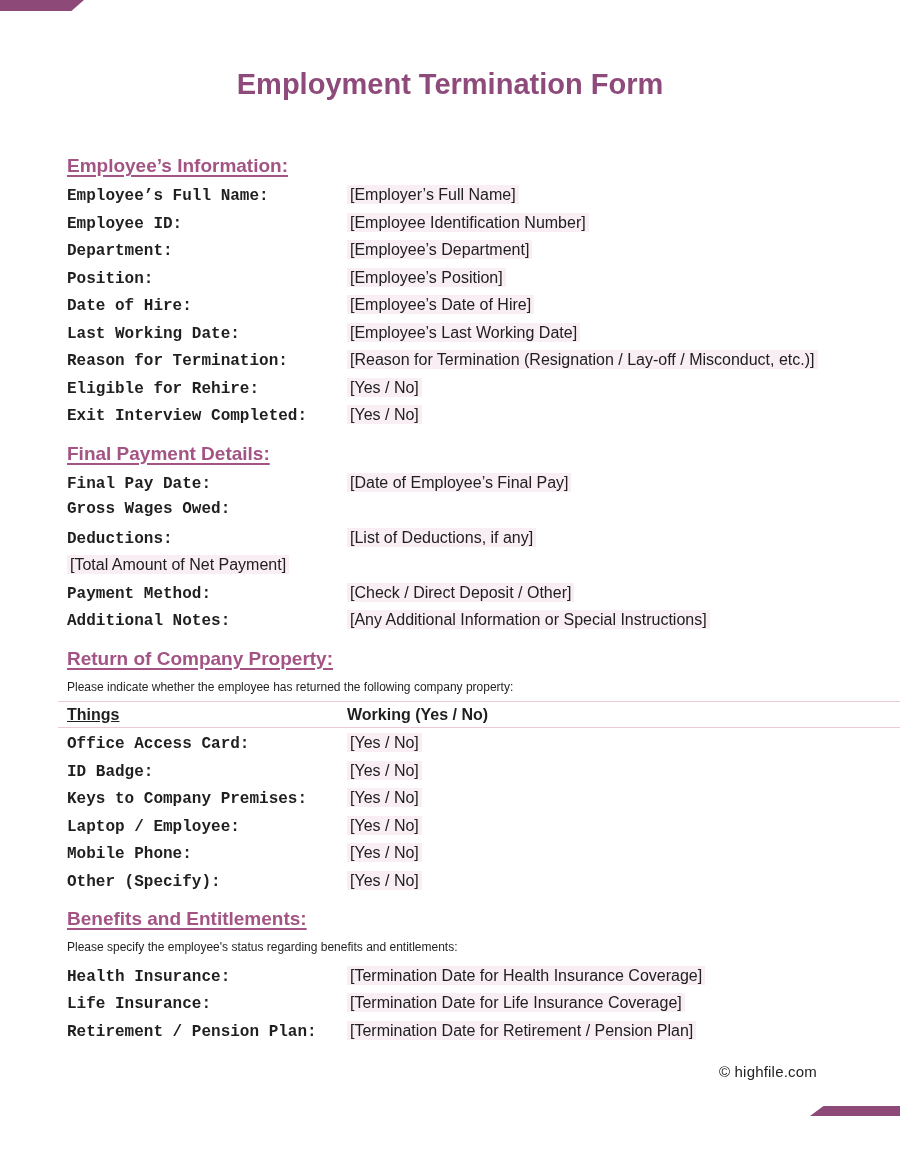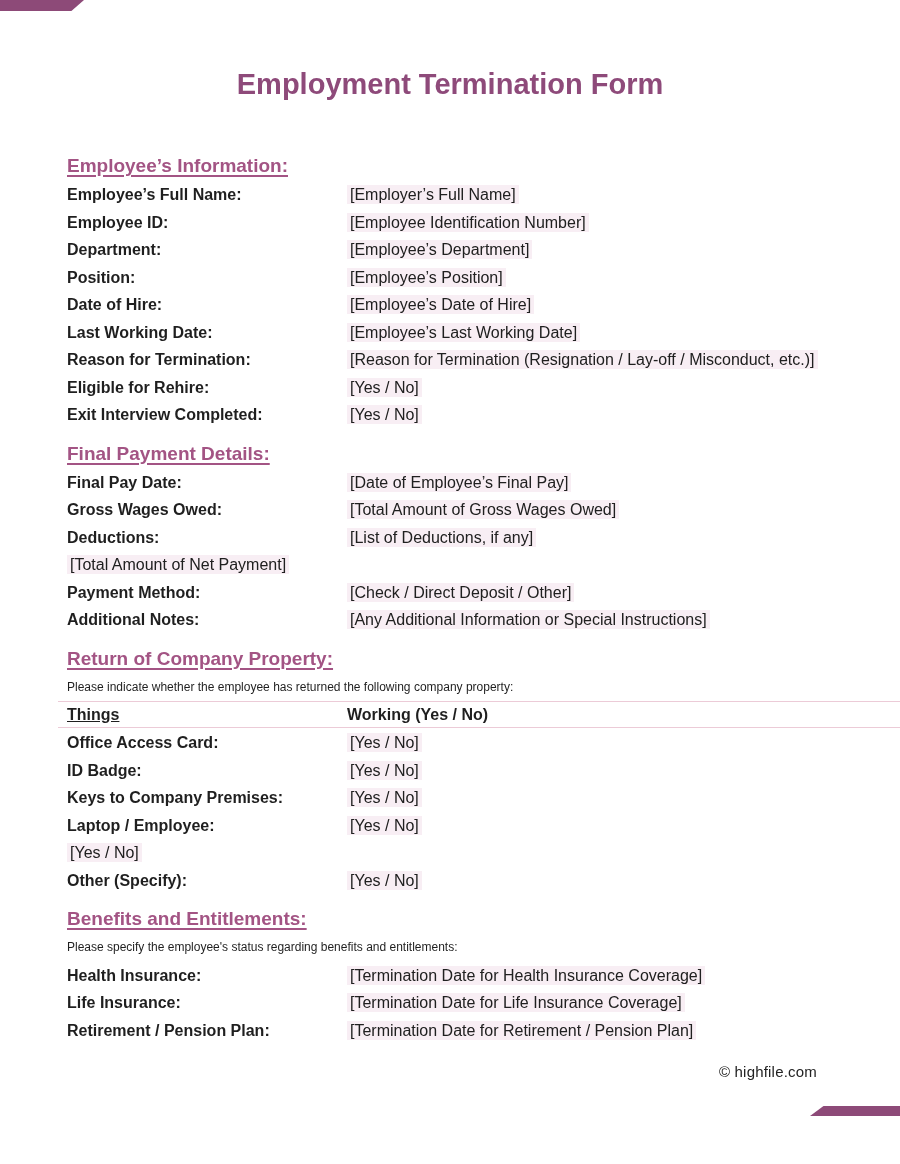--- a/index.html
+++ b/index.html
@@ -64,20 +64,21 @@
     align-items: baseline;
     height: 27.5px;
     line-height: 27.5px;
     font-size: 16px;
     white-space: nowrap;
   }
   .row .label {
     width: 280px;
     flex-shrink: 0;
     font-weight: 700;
+    font-family: Liberation Mono, monospace;
   }
   .row .value mark {
     background: #f8eef4;
     color: #202020;
     padding: 1px 3px;
   }
 
   .intro {
     height: 27.5px;
     line-height: 27.5px;
@@ -159,21 +160,20 @@
         </div>
       </section>
       <section>
         <div class="heading-wrap"><h2 class="section-heading">Final Payment Details:</h2></div>
         <div class="row">
           <span class="label">Final Pay Date:</span>
           <span class="value"><mark>[Date of Employee’s Final Pay]</mark></span>
         </div>
         <div class="row">
           <span class="label">Gross Wages Owed:</span>
-          <span class="value"><mark>[Total Amount of Gross Wages Owed]</mark></span>
         </div>
         <div class="row">
           <span class="label">Deductions:</span>
           <span class="value"><mark>[List of Deductions, if any]</mark></span>
         </div>
         <div class="row">
           <span class="value"><mark>[Total Amount of Net Payment]</mark></span>
         </div>
         <div class="row">
           <span class="label">Payment Method:</span>
@@ -201,20 +201,21 @@
         </div>
         <div class="row">
           <span class="label">Keys to Company Premises:</span>
           <span class="value"><mark>[Yes / No]</mark></span>
         </div>
         <div class="row">
           <span class="label">Laptop / Employee:</span>
           <span class="value"><mark>[Yes / No]</mark></span>
         </div>
         <div class="row">
+          <span class="label">Mobile Phone:</span>
           <span class="value"><mark>[Yes / No]</mark></span>
         </div>
         <div class="row">
           <span class="label">Other (Specify):</span>
           <span class="value"><mark>[Yes / No]</mark></span>
         </div>
       </section>
       <section>
         <div class="heading-wrap"><h2 class="section-heading">Benefits and Entitlements:</h2></div>
         <p class="intro">Please specify the employee's status regarding benefits and entitlements:</p>

